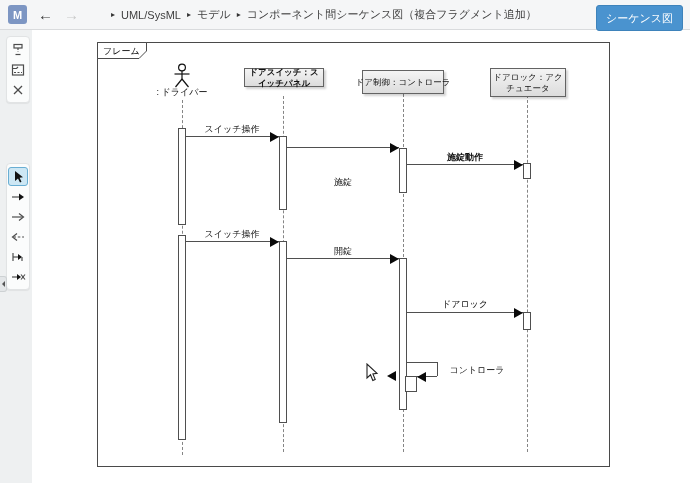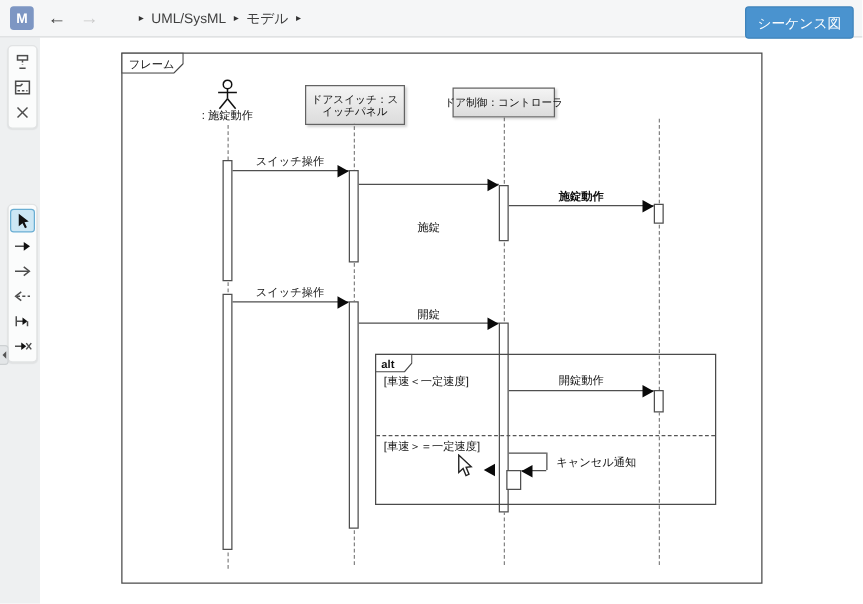--- a/index.html
+++ b/index.html
@@ -84,20 +84,21 @@
 <div class="topbar">
   <div class="logo">M</div>
   <div class="nav-arrow">←</div>
   <div class="nav-arrow dim">→</div>
   <div class="crumbs">
     <span class="crumb-sep">▸</span>
     <span>UML/SysML</span>
     <span class="crumb-sep">▸</span>
     <span>モデル</span>
     <span class="crumb-sep">▸</span>
+    <span>コンポーネント間シーケンス図（複合フラグメント追加）</span>
   </div>
   <div class="seq-btn">シーケンス図</div>
 </div>
 
 <div class="leftrail">
   <div class="toolgroup" style="top:6px;">
     <div class="tool">
       <svg width="16" height="16" viewBox="0 0 16 16">
           <rect x="4" y="2.5" width="8" height="3.5"></rect>
           <line x1="8" y1="6" x2="8" y2="10" stroke-dasharray="2 1.5"></line>
@@ -180,24 +181,25 @@
 
   <svg style="position:absolute; left:139px; top:33px;" width="22" height="26" viewBox="0 0 22 26">
     <g stroke="#111" stroke-width="1.2" fill="none">
       <circle cx="11" cy="4.5" r="3.4"></circle>
       <line x1="11" y1="8" x2="11" y2="16"></line>
       <line x1="3.5" y1="11" x2="18.5" y2="11"></line>
       <line x1="11" y1="16" x2="4.5" y2="24"></line>
       <line x1="11" y1="16" x2="17.5" y2="24"></line>
     </g>
   </svg>
-  <div class="actor-label" style="left:110px; top:56px; width:80px;">: 施錠動作</div>
-
-  <div class="head" style="left:212px; top:38px; width:80px; height:32px;">ドアスイッチ：スイッチパネル</div>
+  <div class="actor-label" style="left:110px; top:56px; width:80px;">: ドライバー</div>
+
+  <div class="head" style="left:212px; top:38px; width:80px; height:19px;font-weight:bold;">ドアスイッチ：スイッチパネル</div>
   <div class="head" style="left:330px; top:40px; width:82px; height:24px; white-space:nowrap;text-align:right;">ドア制御：コントローラ</div>
+  <div class="head" style="left:458px; top:38px; width:76px; height:29px;">ドアロック：アクチュエータ</div>
 
   <div class="bar" style="left:146px; top:98px;  height:97px;"></div>
   <div class="bar" style="left:146px; top:205px; height:205px;"></div>
   <div class="bar" style="left:247px; top:106px; height:74px;"></div>
   <div class="bar" style="left:247px; top:211px; height:182px;"></div>
   <div class="bar" style="left:367px; top:118px; height:45px;"></div>
   <div class="bar" style="left:367px; top:228px; height:152px;"></div>
   <div class="bar" style="left:491px; top:133px; height:16px;"></div>
   <div class="bar" style="left:491px; top:282px; height:18px;"></div>
 
@@ -219,41 +221,32 @@
   <div class="msg" style="left:154px; top:211px; width:93px;">
     <i class="ah-r"></i>
   </div>
   <div class="msg-label" style="left:200px; top:198px;">スイッチ操作</div>
 
   <div class="msg" style="left:255px; top:228px; width:112px;">
     <i class="ah-r"></i>
   </div>
   <div class="msg-label" style="left:311px; top:215px;">開錠</div>
 
-  <div class="alt-box">
-    <svg class="alt-tag">
-      <polygon points="0.5,0.5 29.5,0.5 29.5,7.5 23.5,14.5 0.5,14.5" fill="#ffffff" stroke="#4a4a4a"></polygon>
-      <text x="5" y="11">alt</text>
-    </svg>
-    <div class="guard" style="top:15px;">[車速＜一定速度]</div>
-    <div class="alt-divider"></div>
-    <div class="guard" style="top:67px;">[車速＞＝一定速度]</div>
-  </div>
 
   <div class="msg" style="left:375px; top:282px; width:116px;">
     <i class="ah-r"></i>
   </div>
-  <div class="msg-label" style="left:433px; top:268px;">開錠動作</div>
+  <div class="msg-label" style="left:433px; top:268px;">ドアロック</div>
 
   <div class="msg" style="left:375px; top:332px; width:30px;"></div>
   <div class="vline" style="left:405px; top:332px; height:14px;"></div>
   <div class="msg" style="left:385px; top:346px; width:20px;">
     <i class="ah-l" style="left:0;"></i>
   </div>
   <i class="ah-l" style="position:absolute; left:355px; top:341px;"></i>
   <div class="bar" style="left:373px; top:346px; width:12px; height:16px;"></div>
-  <div class="msg-label" style="left:445px; top:334px;">キャンセル通知</div>
+  <div class="msg-label" style="left:445px; top:334px;">コントローラ</div>
 
   <svg class="cursor-svg" style="left:333px; top:333px;" width="14" height="20" viewBox="0 0 14 20">
     <path d="M2 1 L2 15 L5.5 11.8 L7.8 17.5 L10.2 16.4 L7.9 10.9 L12 10.4 Z" fill="#ffffff" stroke="#222" stroke-width="1.1"></path>
   </svg>
 
 </div>
 
 </body></html>

